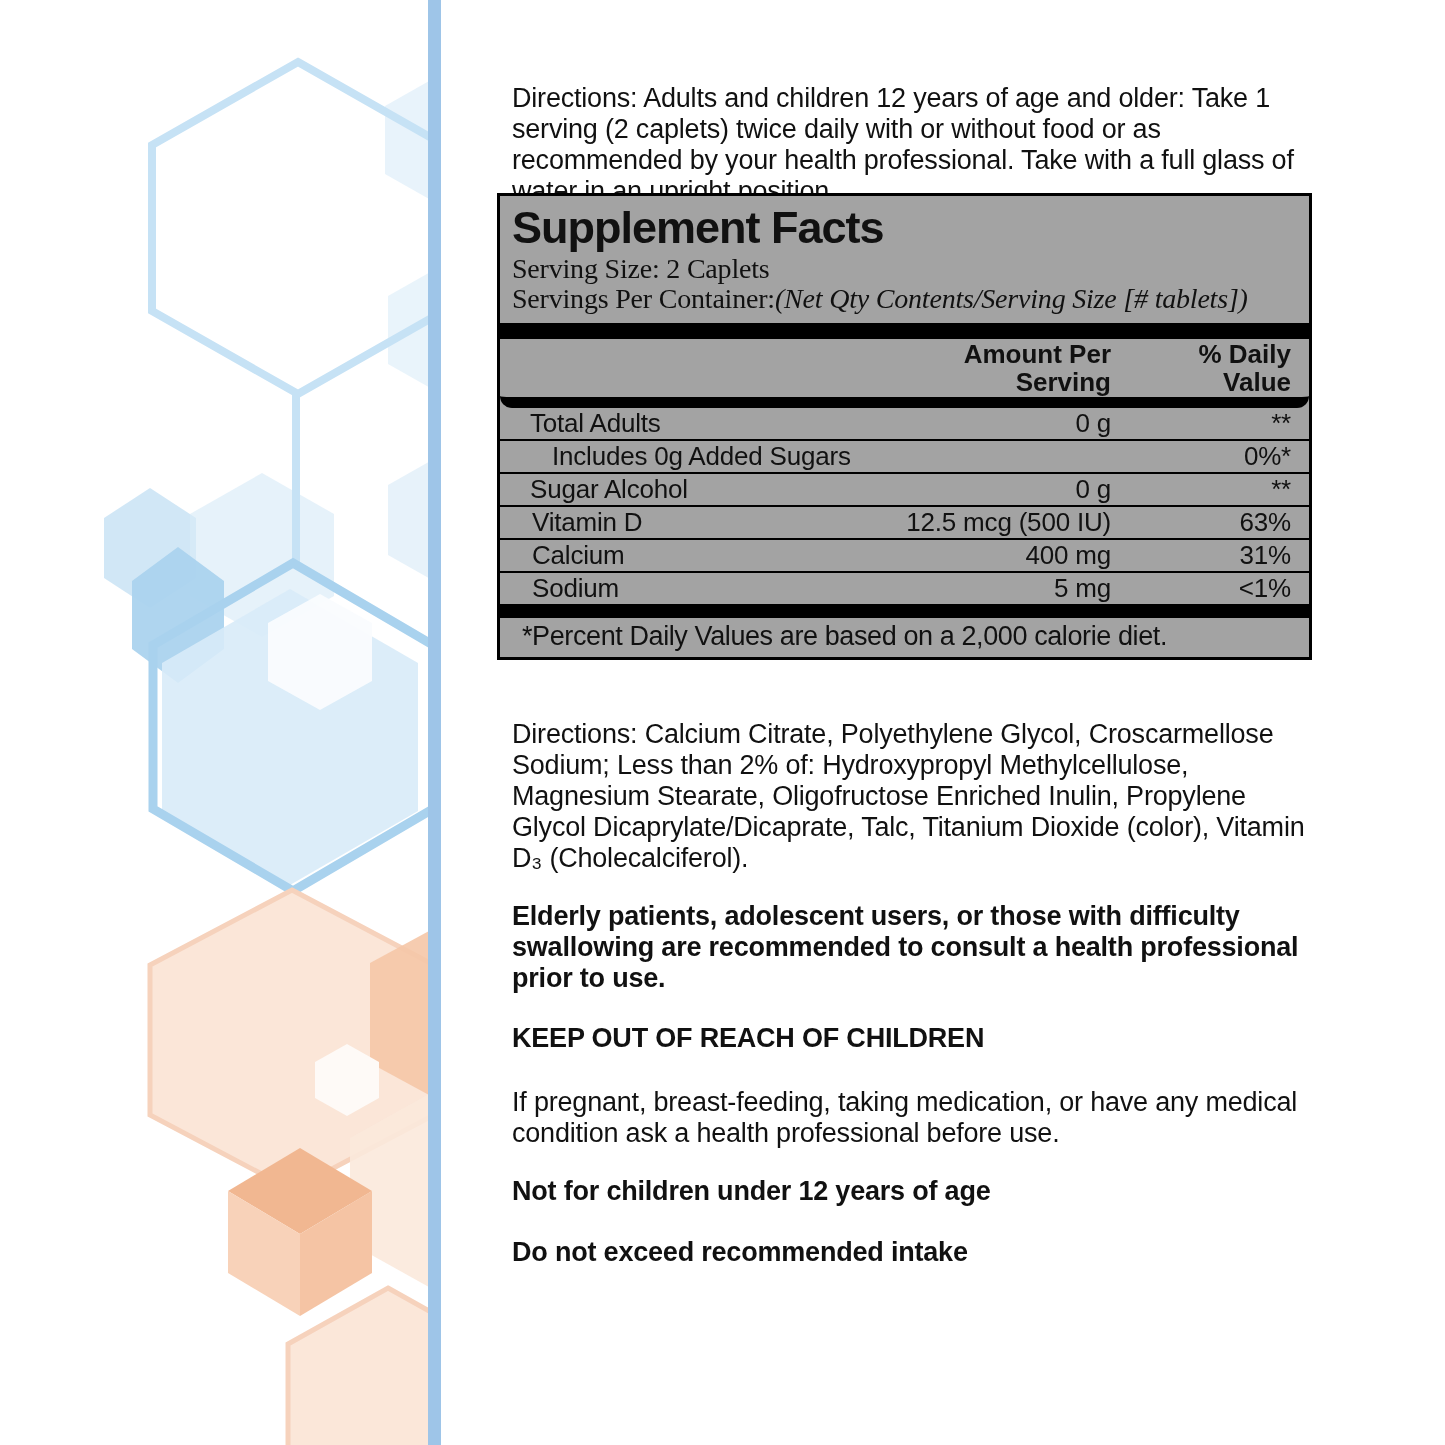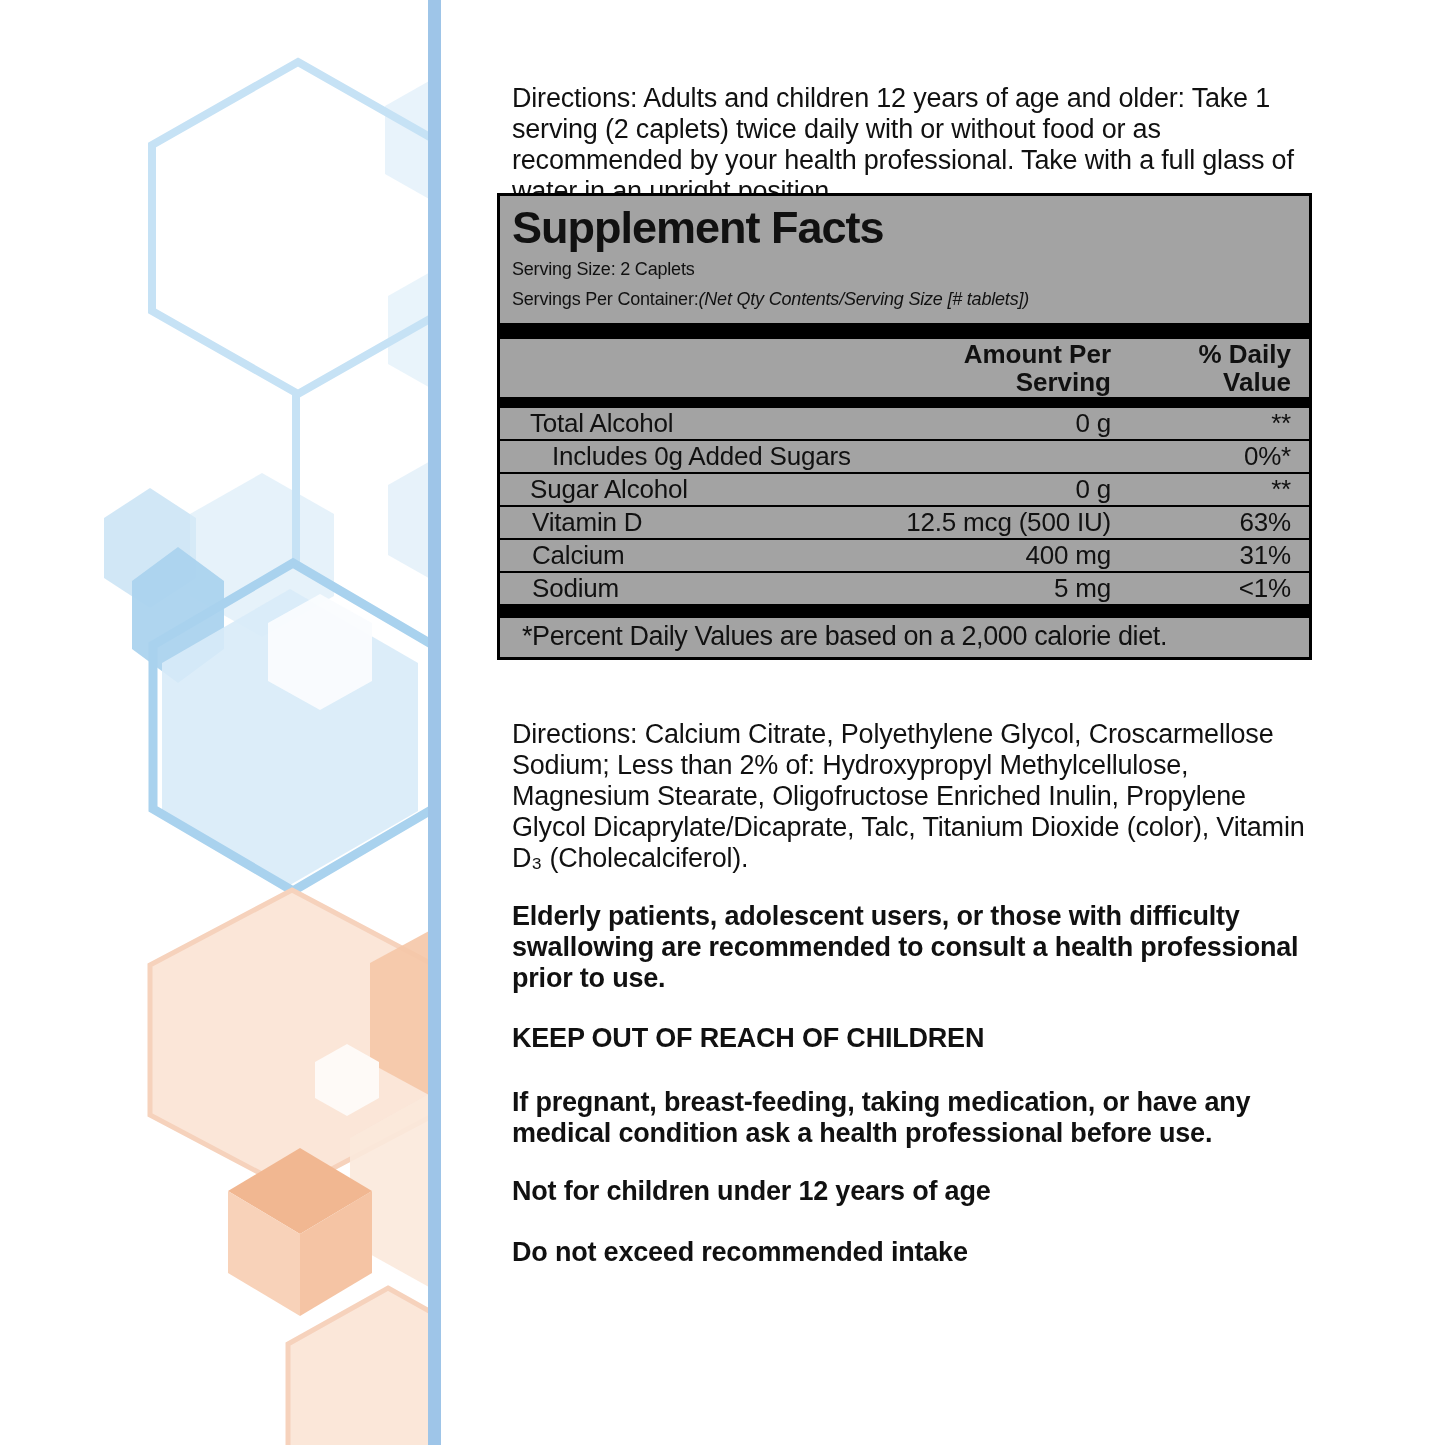--- a/index.html
+++ b/index.html
@@ -9,43 +9,43 @@
     overflow:hidden;
   }
   .decor-svg{position:absolute;left:0;top:0;}
   .vline{position:absolute;top:0;left:428px;width:13px;height:1445px;}
   .content-block{position:absolute;left:512px;width:800px;font-size:27px;line-height:31px;letter-spacing:-0.2px;}
   .b{font-weight:normal;}
   .directions{top:56px;}
   
   .sf-box{position:absolute;left:497px;top:193px;width:809px;border:3px solid #000;background:#a3a3a3;}
   .sf-title{font-size:45px;line-height:52px;font-weight:bold;letter-spacing:-1px;padding:6px 12px 0 12px;}
-  .sf-line{font-size:18px;line-height:30px;padding:0 12px;letter-spacing:-0.2px;}
+  .sf-line{font-size:28px;line-height:30px;padding:0 12px;letter-spacing:-0.2px;font-family:Liberation Serif, serif;}
   .sf-line.last{padding-bottom:9px;}
   .bar{background:#000;}
   .bar-top{height:16px;}
   .bar-bottom{height:14px;}
-  .sf-header{position:relative;height:58px;border-bottom:11px solid #000;font-weight:bold;font-size:26px;line-height:28px;}
+  .sf-header{position:relative;height:58px;border-bottom:11px solid #000;font-weight:bold;font-size:26px;line-height:28px;border-radius:12px;}
   .hdr-amount{position:absolute;right:198px;top:1px;text-align:right;}
   .hdr-dv{position:absolute;right:18px;top:1px;text-align:right;}
   .sf-row{position:relative;height:31px;font-size:26px;line-height:31px;letter-spacing:-0.2px;}
   .sf-row + .sf-row{border-top:2px solid #000;}
   .rname.ind0{padding-left:12px;margin-left:20px;}
   .rname.ind1{padding-left:30px;}
   .rname.ind2{padding-left:52px;}
   .ramount{position:absolute;right:198px;top:0;}
   .rdv{position:absolute;right:18px;top:0;}
   .sf-foot{padding:3px 10px 6px 10px;font-size:27px;line-height:30px;letter-spacing:-0.4px;}
   .fn1{padding-left:12px;}
   .fn2{padding-left:0;}
   
   .ingredients{top:692px;}
   .w-swallow{top:874px;font-weight:bold;}
   .w-keepout{top:996px;font-weight:bold;}
-  .w-pregnant{top:1060px;font-weight:bold;}
+  .w-pregnant{top:1060px;font-weight:normal;}
   .w-children{top:1149px;font-weight:bold;}
   .w-intake{top:1210px;font-weight:bold;}
 </style>
 </head>
 <body>
 
 <svg class="decor-svg" width="441" height="1445" viewBox="0 0 441 1445">
 
   <polygon points="445,72 505,106 505,174 445,208 385,174 385,106" opacity="0.85" fill="#E4F1FA"></polygon>
   <polygon points="448,262 508,296 508,364 448,398 388,364 388,296" opacity="0.8" fill="#E4F1FA"></polygon>
@@ -87,21 +87,21 @@
       <div>Amount Per</div>
       <div>Serving</div>
     </div>
     <div class="hdr-dv">
       <div>% Daily</div>
       <div>Value</div>
     </div>
   </div>
 
   <div class="sf-row">
-    <span class="rname ind1">Total Alcohol</span>
+    <span class="rname ind1">Total Adults</span>
     <span class="ramount">0 g</span>
     <span class="rdv">**</span>
   </div>
   <div class="sf-row">
     <span class="rname ind2">Includes 0g Added Sugars</span>
     <span class="ramount"></span>
     <span class="rdv">0%*</span>
   </div>
   <div class="sf-row">
     <span class="rname ind1">Sugar Alcohol</span>

